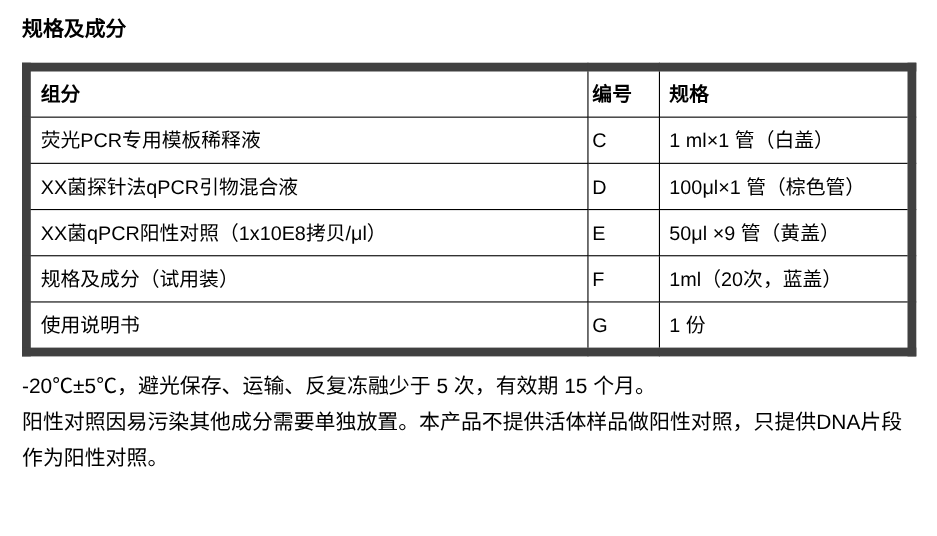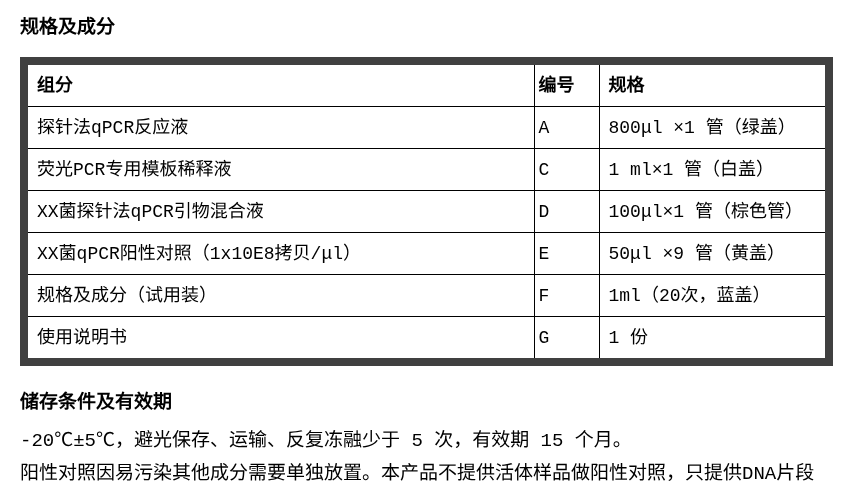--- a/index.html
+++ b/index.html
@@ -10,21 +10,20 @@
     height: 487px;
     overflow: hidden;
     font-family: "Liberation Sans", sans-serif;
     color: #000000;
   }
   .page {
     box-sizing: border-box;
     width: 852px;
     height: 487px;
     padding: 14px 20px 0 20px;
-    font-family: Liberation Mono, monospace;
   }
   .section-title {
     font-size: 19px;
     font-weight: 700;
     line-height: 22px;
     margin: 0;
   }
   .title-specs { margin-top: 3px; }
   table.components {
     border-collapse: collapse;
@@ -74,25 +73,20 @@
     </colgroup>
     <thead>
       <tr>
         <th>组分</th>
         <th class="code-col">编号</th>
         <th>规格</th>
       </tr>
     </thead>
     <tbody>
         <tr>
-      <td>探针法qPCR反应液</td>
-      <td class="code-col">A</td>
-      <td>800μl ×1 管（绿盖）</td>
-    </tr>
-        <tr>
       <td>荧光PCR专用模板稀释液</td>
       <td class="code-col">C</td>
       <td>1 ml×1 管（白盖）</td>
     </tr>
         <tr>
       <td>XX菌探针法qPCR引物混合液</td>
       <td class="code-col">D</td>
       <td>100μl×1 管（棕色管）</td>
     </tr>
         <tr>
@@ -106,20 +100,19 @@
       <td>1ml（20次，蓝盖）</td>
     </tr>
         <tr>
       <td>使用说明书</td>
       <td class="code-col">G</td>
       <td>1 份</td>
     </tr>
       </tbody>
   </table>
 
-  <h1 class="section-title title-storage">储存条件及有效期</h1>
 
   <div class="storage-text">
     <p>-20℃±5℃，避光保存、运输、反复冻融少于 5 次，有效期 15 个月。</p>
     <p>阳性对照因易污染其他成分需要单独放置。本产品不提供活体样品做阳性对照，只提供DNA片段作为阳性对照。</p>
   </div>
 
 </div>
 
 </body></html>

